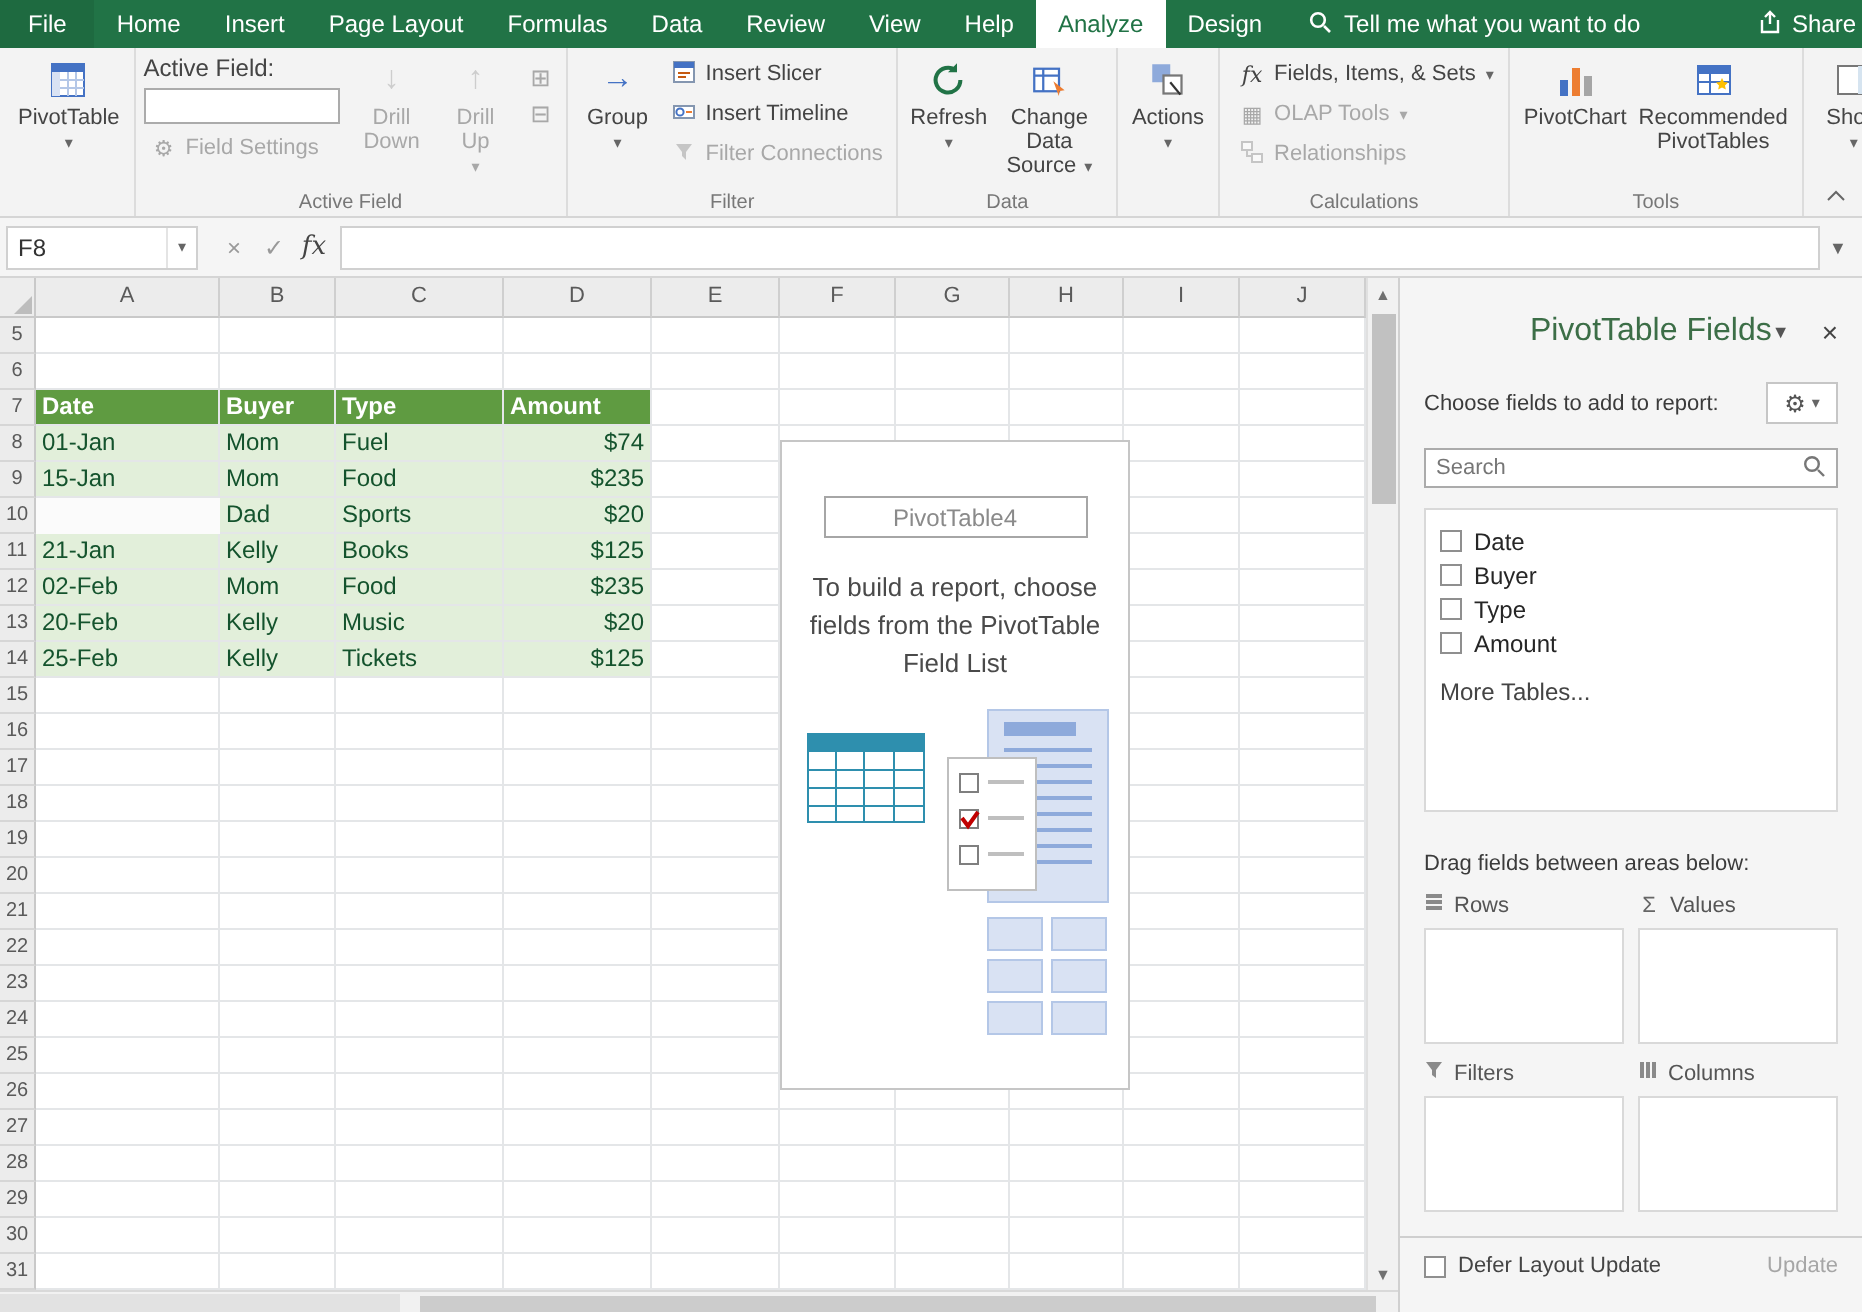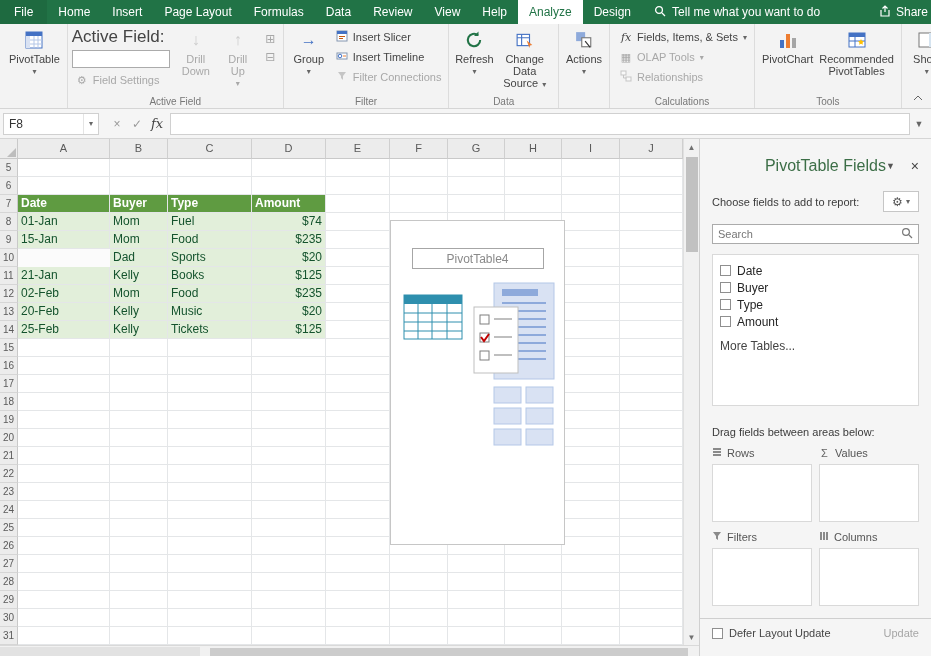--- a/index.html
+++ b/index.html
@@ -21,21 +21,21 @@
   .glabel { position: absolute; bottom: 0; left: 0; right: 0; text-align: center; font-size: 10px; color: #777; line-height: 13px; white-space: nowrap; }
   .bigbtn { display: flex; flex-direction: column; align-items: center; min-width: 42px; padding: 2px 3px; font-size: 11px; color: #444; cursor: pointer; text-align: center; line-height: 12px; }
   .bigbtn .icon { height: 22px; display: flex; align-items: center; justify-content: center; margin-bottom: 2px; font-size: 16px; }
   .caret { font-size: 8px; color: #666; line-height: 9px; margin-top: 2px; }
   .smallbtn { display: flex; align-items: center; gap: 4px; font-size: 11px; color: #444; height: 18px; padding: 0 3px; cursor: pointer; white-space: nowrap; }
   .smallbtn .ic { width: 14px; text-align: center; font-size: 11px; }
   .scaret { font-size: 8px; color: #666; margin-left: 1px; }
   .disabled, .disabled * { color: #A8A8A8 !important; }
   .disabled svg, .disabled .icon { opacity: .5; }
   .af-left { display: flex; flex-direction: column; gap: 3px; width: 98px; margin-right: 5px; }
-  .af-title { font-size: 17px; color: #444; }
+  .af-title { font-size: 12px; color: #444; }
   .af-input { height: 18px; border: 1px solid #ABABAB; background: #fff; font-size: 11px; padding: 0 3px; width: 98px; outline: none; }
   .af-tiny { display: flex; flex-direction: column; gap: 3px; margin-left: 3px; margin-top: 4px; }
   .tinybtn { width: 17px; height: 15px; display: flex; align-items: center; justify-content: center; font-size: 12px; color: #2E7D46; cursor: pointer; }
   .fcol { display: flex; flex-direction: column; gap: 2px; margin-left: 2px; margin-top: 1px; }
   .ribbon-collapse { position: absolute; right: 8px; bottom: 4px; cursor: pointer; }
 
   
   .formulabar { height: 30px; background: #F5F5F5; border-bottom: 1px solid #D5D5D5; display: flex; align-items: center; padding: 3px 3px; flex: 0 0 auto; }
   .namebox { width: 96px; height: 22px; background: #fff; border: 1px solid #D0D0D0; display: flex; align-items: center; padding: 0 5px; font-size: 12px; cursor: pointer; }
   .nb-caret { margin-left: auto; font-size: 8px; color: #666; border-left: 1px solid #E4E4E4; padding-left: 5px; align-self: stretch; display: flex; align-items: center; }
@@ -704,20 +704,25 @@
               <div class="scell" style="width: 64px;"></div>
               <div class="scell" style="width: 58px;"></div>
               <div class="scell" style="width: 57px;"></div>
               <div class="scell" style="width: 57px;"></div>
               <div class="scell" style="width: 58px;"></div>
               <div class="scell" style="width: 63px;"></div>
             </div>
 
           <div class="pivotph">
             <div class="ph-name">PivotTable4</div>
+            <div class="ph-msg">
+              <div>To build a report, choose</div>
+              <div>fields from the PivotTable</div>
+              <div>Field List</div>
+            </div>
             <div class="ph-art">
               <svg width="160" height="168" viewBox="0 0 160 168">
                 <rect x="6" y="14" width="58" height="44" fill="#fff" stroke="#2E8FAE"></rect>
                 <rect x="6" y="14" width="58" height="9" fill="#2E8FAE"></rect>
                 <path d="M20 14v44M34 14v44M49 14v44M6 32h58M6 41h58M6 50h58" stroke="#2E8FAE" stroke-width="1"></path>
                 <rect x="96" y="2" width="60" height="96" fill="#D9E2F3" stroke="#B4C7E7"></rect>
                 <rect x="104" y="8" width="36" height="7" fill="#8EAADB"></rect>
                 <path d="M104 22h44M104 30h44M104 38h44M104 46h44M104 54h44M104 62h44M104 70h44M104 78h44" stroke="#8EAADB" stroke-width="2"></path>
                 <rect x="76" y="26" width="44" height="66" fill="#fff" stroke="#BFBFBF"></rect>
                 <rect x="82" y="34" width="9" height="9" fill="#fff" stroke="#7F7F7F"></rect>

